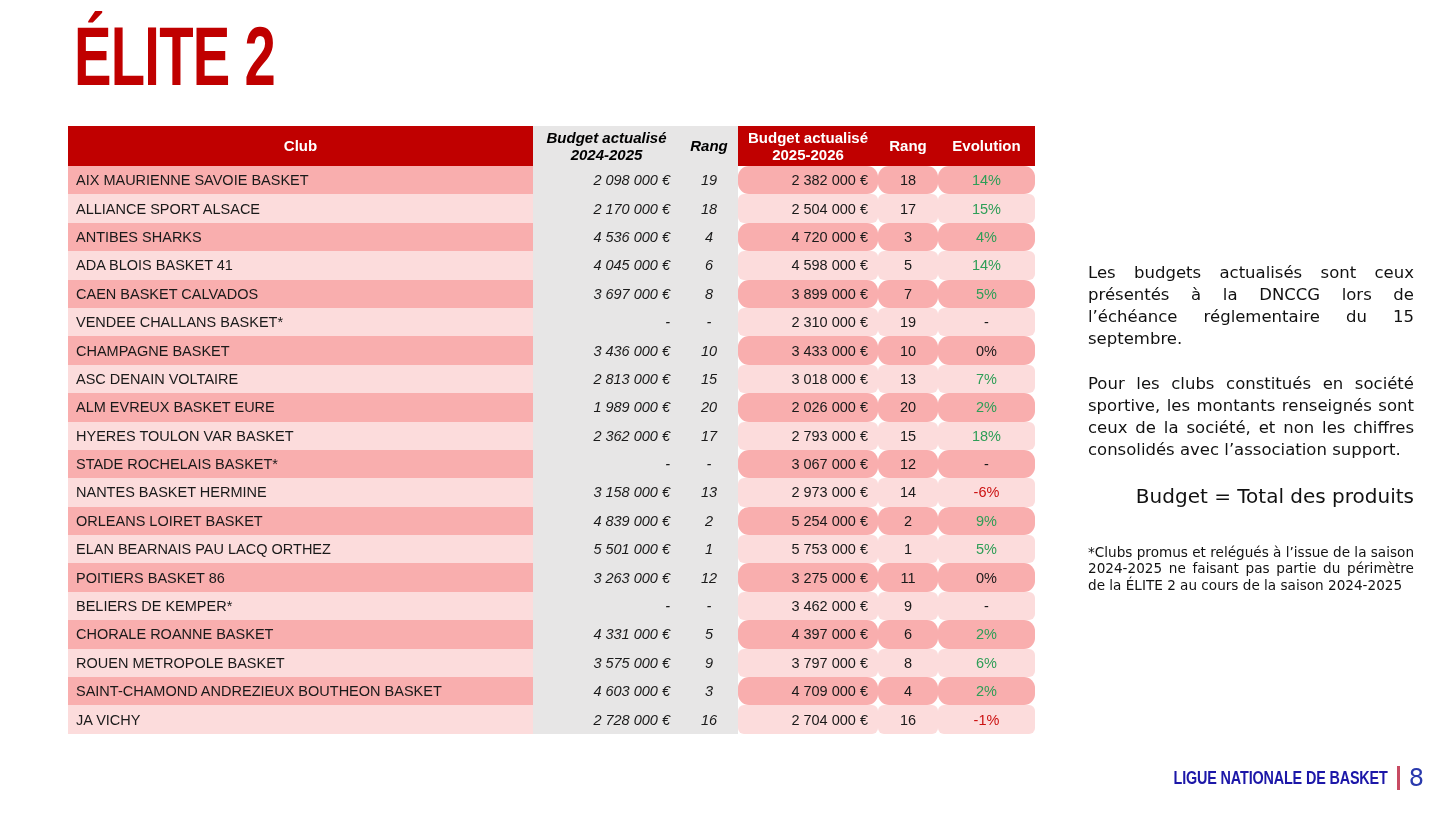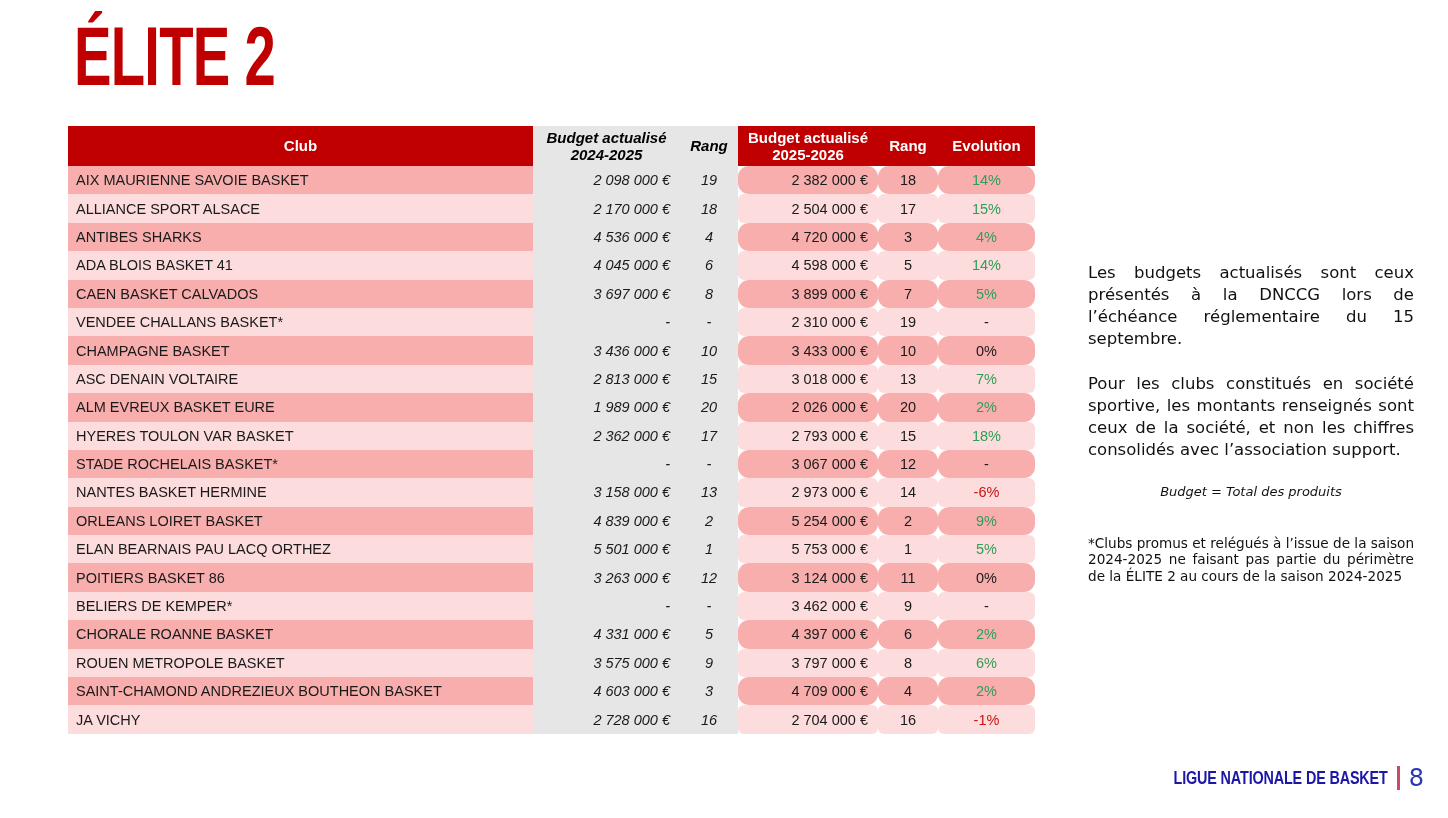--- a/index.html
+++ b/index.html
@@ -56,21 +56,21 @@
   .evo-negative{color:var(--neg);}
   .evo-neutral{color:var(--neu);}
 
   
   .side{
     position:absolute;left:1088px;top:262px;width:326px;
     font-family:"DejaVu Sans",sans-serif;color:#111111;
   }
   .side p.main{font-size:16.5px;line-height:1.33;text-align:justify;}
   .side p.p2{margin-top:23px;}
-  .side p.p3{margin-top:23px;font-size:13px;text-align:center;font-style:italic;}
+  .side p.p3{margin-top:23px;font-size:20px;text-align:right;}
   .side p.footnote{margin-top:36px;font-size:13.6px;line-height:1.25;text-align:justify;}
 
   
   .footer{
     position:absolute;right:24px;bottom:26px;
     display:flex;align-items:center;gap:9px;
   }
   .footer .brand{
     color:var(--footer-blue);font-weight:bold;font-size:18px;
     transform:scaleX(0.8);transform-origin:right center;
@@ -102,21 +102,21 @@
       <div class="row shade-dark"><div class="cell c-club">CAEN BASKET CALVADOS</div><div class="cell c-gray c-num">3 697 000 €</div><div class="cell c-gray c-center">8</div><div class="cell c-pink c-num">3 899 000 €</div><div class="cell c-pink c-center">7</div><div class="cell c-pink c-center evo-positive">5%</div></div>
       <div class="row shade-light"><div class="cell c-club">VENDEE CHALLANS BASKET*</div><div class="cell c-gray c-num">-</div><div class="cell c-gray c-center">-</div><div class="cell c-pink c-num">2 310 000 €</div><div class="cell c-pink c-center">19</div><div class="cell c-pink c-center evo-neutral">-</div></div>
       <div class="row shade-dark"><div class="cell c-club">CHAMPAGNE BASKET</div><div class="cell c-gray c-num">3 436 000 €</div><div class="cell c-gray c-center">10</div><div class="cell c-pink c-num">3 433 000 €</div><div class="cell c-pink c-center">10</div><div class="cell c-pink c-center evo-neutral">0%</div></div>
       <div class="row shade-light"><div class="cell c-club">ASC DENAIN VOLTAIRE</div><div class="cell c-gray c-num">2 813 000 €</div><div class="cell c-gray c-center">15</div><div class="cell c-pink c-num">3 018 000 €</div><div class="cell c-pink c-center">13</div><div class="cell c-pink c-center evo-positive">7%</div></div>
       <div class="row shade-dark"><div class="cell c-club">ALM EVREUX BASKET EURE</div><div class="cell c-gray c-num">1 989 000 €</div><div class="cell c-gray c-center">20</div><div class="cell c-pink c-num">2 026 000 €</div><div class="cell c-pink c-center">20</div><div class="cell c-pink c-center evo-positive">2%</div></div>
       <div class="row shade-light"><div class="cell c-club">HYERES TOULON VAR BASKET</div><div class="cell c-gray c-num">2 362 000 €</div><div class="cell c-gray c-center">17</div><div class="cell c-pink c-num">2 793 000 €</div><div class="cell c-pink c-center">15</div><div class="cell c-pink c-center evo-positive">18%</div></div>
       <div class="row shade-dark"><div class="cell c-club">STADE ROCHELAIS BASKET*</div><div class="cell c-gray c-num">-</div><div class="cell c-gray c-center">-</div><div class="cell c-pink c-num">3 067 000 €</div><div class="cell c-pink c-center">12</div><div class="cell c-pink c-center evo-neutral">-</div></div>
       <div class="row shade-light"><div class="cell c-club">NANTES BASKET HERMINE</div><div class="cell c-gray c-num">3 158 000 €</div><div class="cell c-gray c-center">13</div><div class="cell c-pink c-num">2 973 000 €</div><div class="cell c-pink c-center">14</div><div class="cell c-pink c-center evo-negative">-6%</div></div>
       <div class="row shade-dark"><div class="cell c-club">ORLEANS LOIRET BASKET</div><div class="cell c-gray c-num">4 839 000 €</div><div class="cell c-gray c-center">2</div><div class="cell c-pink c-num">5 254 000 €</div><div class="cell c-pink c-center">2</div><div class="cell c-pink c-center evo-positive">9%</div></div>
       <div class="row shade-light"><div class="cell c-club">ELAN BEARNAIS PAU LACQ ORTHEZ</div><div class="cell c-gray c-num">5 501 000 €</div><div class="cell c-gray c-center">1</div><div class="cell c-pink c-num">5 753 000 €</div><div class="cell c-pink c-center">1</div><div class="cell c-pink c-center evo-positive">5%</div></div>
-      <div class="row shade-dark"><div class="cell c-club">POITIERS BASKET 86</div><div class="cell c-gray c-num">3 263 000 €</div><div class="cell c-gray c-center">12</div><div class="cell c-pink c-num">3 124 000 €</div><div class="cell c-pink c-center">11</div><div class="cell c-pink c-center evo-neutral">0%</div></div>
+      <div class="row shade-dark"><div class="cell c-club">POITIERS BASKET 86</div><div class="cell c-gray c-num">3 263 000 €</div><div class="cell c-gray c-center">12</div><div class="cell c-pink c-num">3 275 000 €</div><div class="cell c-pink c-center">11</div><div class="cell c-pink c-center evo-neutral">0%</div></div>
       <div class="row shade-light"><div class="cell c-club">BELIERS DE KEMPER*</div><div class="cell c-gray c-num">-</div><div class="cell c-gray c-center">-</div><div class="cell c-pink c-num">3 462 000 €</div><div class="cell c-pink c-center">9</div><div class="cell c-pink c-center evo-neutral">-</div></div>
       <div class="row shade-dark"><div class="cell c-club">CHORALE ROANNE BASKET</div><div class="cell c-gray c-num">4 331 000 €</div><div class="cell c-gray c-center">5</div><div class="cell c-pink c-num">4 397 000 €</div><div class="cell c-pink c-center">6</div><div class="cell c-pink c-center evo-positive">2%</div></div>
       <div class="row shade-light"><div class="cell c-club">ROUEN METROPOLE BASKET</div><div class="cell c-gray c-num">3 575 000 €</div><div class="cell c-gray c-center">9</div><div class="cell c-pink c-num">3 797 000 €</div><div class="cell c-pink c-center">8</div><div class="cell c-pink c-center evo-positive">6%</div></div>
       <div class="row shade-dark"><div class="cell c-club">SAINT-CHAMOND ANDREZIEUX BOUTHEON BASKET</div><div class="cell c-gray c-num">4 603 000 €</div><div class="cell c-gray c-center">3</div><div class="cell c-pink c-num">4 709 000 €</div><div class="cell c-pink c-center">4</div><div class="cell c-pink c-center evo-positive">2%</div></div>
       <div class="row shade-light"><div class="cell c-club">JA VICHY</div><div class="cell c-gray c-num">2 728 000 €</div><div class="cell c-gray c-center">16</div><div class="cell c-pink c-num">2 704 000 €</div><div class="cell c-pink c-center">16</div><div class="cell c-pink c-center evo-negative">-1%</div></div>
     </div>
 
   <div class="side">
     <p class="main p1">Les budgets actualisés sont ceux présentés à la DNCCG lors de l’échéance réglementaire du 15 septembre.</p>
     <p class="main p2">Pour les clubs constitués en société sportive, les montants renseignés sont ceux de la société, et non les chiffres consolidés avec l’association support.</p>

